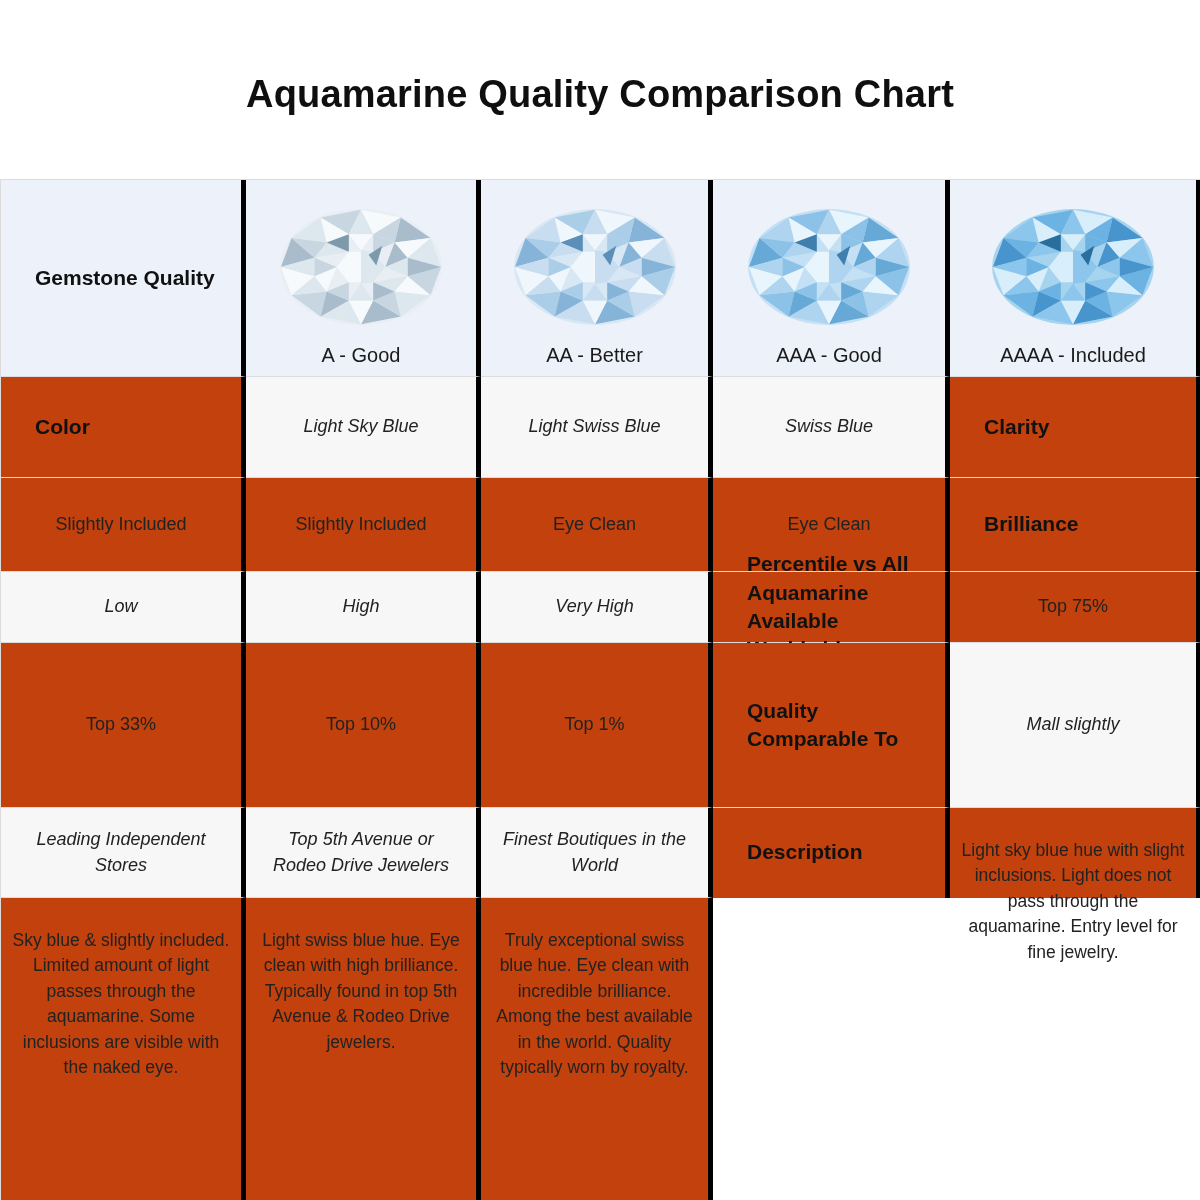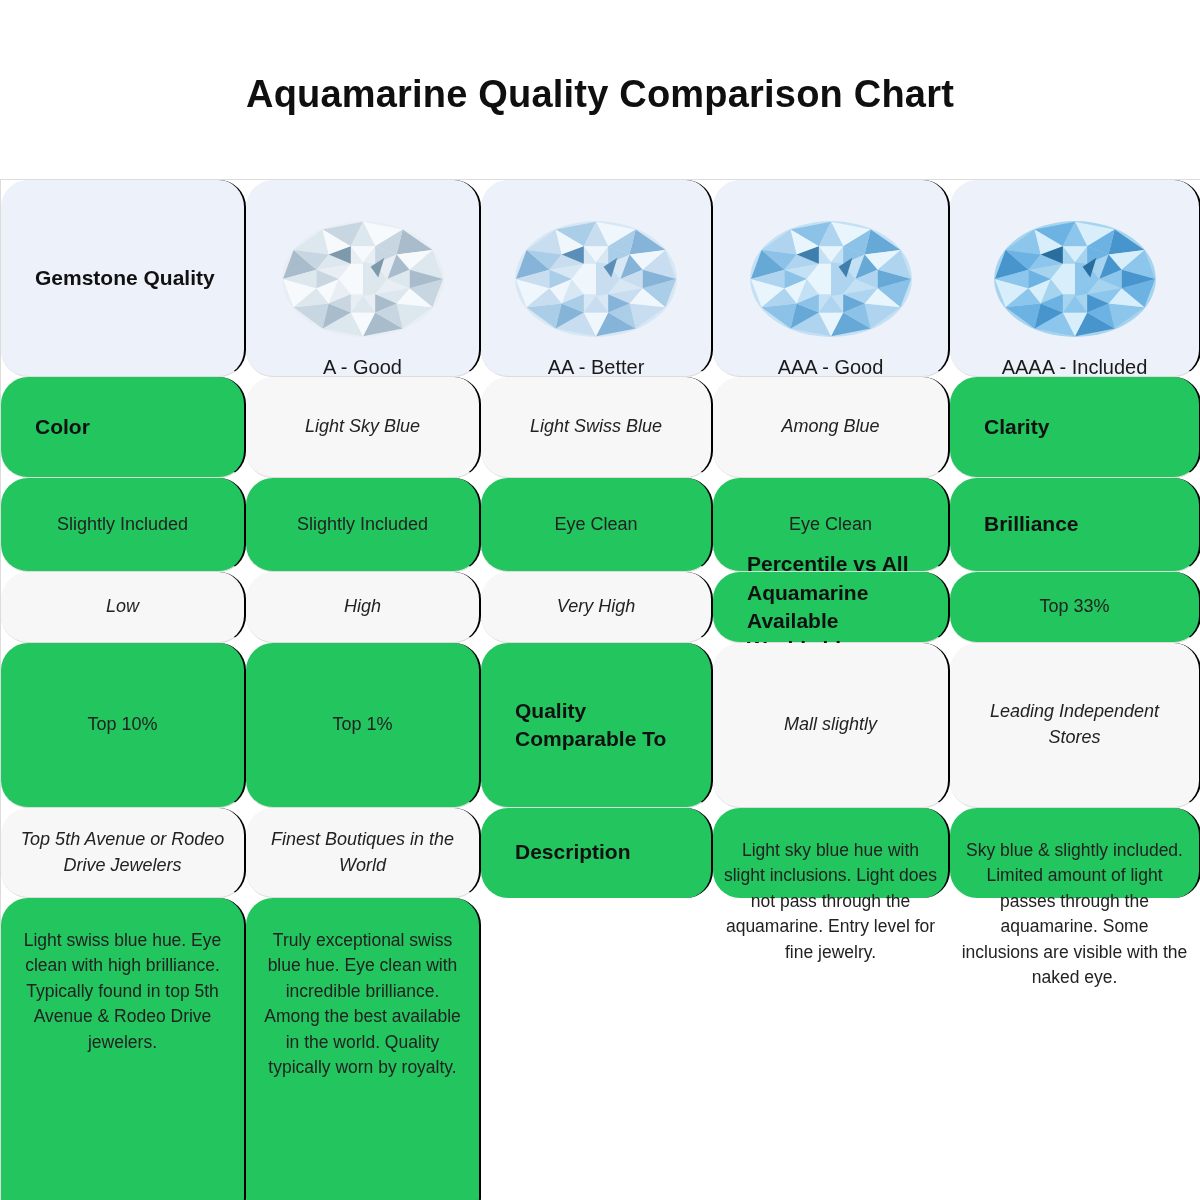--- a/index.html
+++ b/index.html
@@ -26,45 +26,44 @@
   .qtable{
     flex:1 1 auto;
     display:grid;
     grid-template-columns:245px 235px 232px 237px 251px;
     grid-template-rows:197px 101px 94px 71px 165px 90px 1fr;
     border-top:1px solid #dcdcdc;
     border-left:1px solid #dcdcdc;
     box-sizing:border-box;
   }
   .cell{
-    border-right:2px solid #000000;
+    border-right:5px solid #000000;
     border-bottom:1px solid #dcdcdc;
     box-sizing:border-box;
     display:flex;align-items:center;justify-content:center;
     text-align:center;
     padding:8px 14px;
     font-size:18px;color:#222222;
     line-height:1.42;
-    border-radius:27px;
   }
   .cell.label{
     justify-content:flex-start;text-align:left;
     padding-left:34px;padding-right:20px;
     font-size:21px;font-weight:700;color:#111111;
     line-height:1.35;
   }
   .bg-blue{background:#edf1f9;}
   .bg-gray{background:#f7f7f7;font-style:italic;}
-  .bg-white{background:#22c55e;}
+  .bg-white{background:#c2410c;}
   .cell.top{align-items:flex-start;padding-top:30px;}
   .desc{font-size:17.5px;line-height:1.45;padding-left:10px;padding-right:10px;}
   .last-row{border-bottom:none;}
 
   
-  .gemcell{flex-direction:column;justify-content:flex-start;padding-top:38px;}
+  .gemcell{flex-direction:column;justify-content:flex-start;padding-top:26px;}
   .gem{width:168px;height:122px;flex:0 0 auto;}
   .grade-caption{margin-top:13px;font-size:20px;font-weight:400;color:#1a1a1a;}
 
   
   .gem-a   {--gb:#e8eef3;--g1:#f7fafc;--g2:#dde7ee;--g3:#c8d6e1;--g4:#a9bccb;--g5:#7e99ac;}
   .gem-aa  {--gb:#d8e7f4;--g1:#f0f7fc;--g2:#c8def0;--g3:#aacde8;--g4:#86b4d8;--g5:#5c8fb8;}
   .gem-aaa {--gb:#c3e0f4;--g1:#e9f5fc;--g2:#aed4ef;--g3:#8cc2e7;--g4:#66a8d6;--g5:#3f7fae;}
   .gem-aaaa{--gb:#a6d4ef;--g1:#d8eefa;--g2:#8cc6ec;--g3:#6cb2e2;--g4:#4795cc;--g5:#2a6e9e;}
 </style>
 </head>
@@ -152,34 +151,35 @@
     <div class="cell bg-blue gemcell">
       <svg class="gem gem-aaaa">
           <use href="#gemcut"></use>
         </svg>
       <div class="grade-caption">AAAA - Included</div>
     </div>
 
     <div class="cell label bg-white">Color</div>
     <div class="cell bg-gray">Light Sky Blue</div>
     <div class="cell bg-gray">Light Swiss Blue</div>
-    <div class="cell bg-gray">Among Blue</div>
+    <div class="cell bg-gray">Swiss Blue</div>
 
     <div class="cell label bg-white">Clarity</div>
     <div class="cell bg-white">Slightly Included</div>
     <div class="cell bg-white">Slightly Included</div>
     <div class="cell bg-white">Eye Clean</div>
     <div class="cell bg-white">Eye Clean</div>
 
     <div class="cell label bg-white">Brilliance</div>
     <div class="cell bg-gray">Low</div>
     <div class="cell bg-gray">High</div>
     <div class="cell bg-gray">Very High</div>
 
     <div class="cell label bg-white">Percentile vs All Aquamarine Available Worldwide</div>
+    <div class="cell bg-white">Top 75%</div>
     <div class="cell bg-white">Top 33%</div>
     <div class="cell bg-white">Top 10%</div>
     <div class="cell bg-white">Top 1%</div>
 
     <div class="cell label bg-white">Quality Comparable To</div>
     <div class="cell bg-gray">Mall slightly</div>
     <div class="cell bg-gray">Leading Independent Stores</div>
     <div class="cell bg-gray">Top 5th Avenue or Rodeo Drive Jewelers</div>
     <div class="cell bg-gray">Finest Boutiques in the World</div>
 

